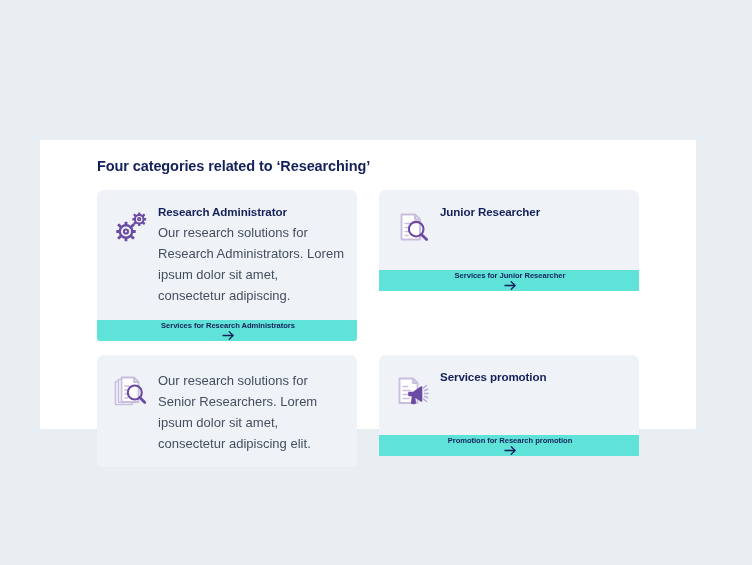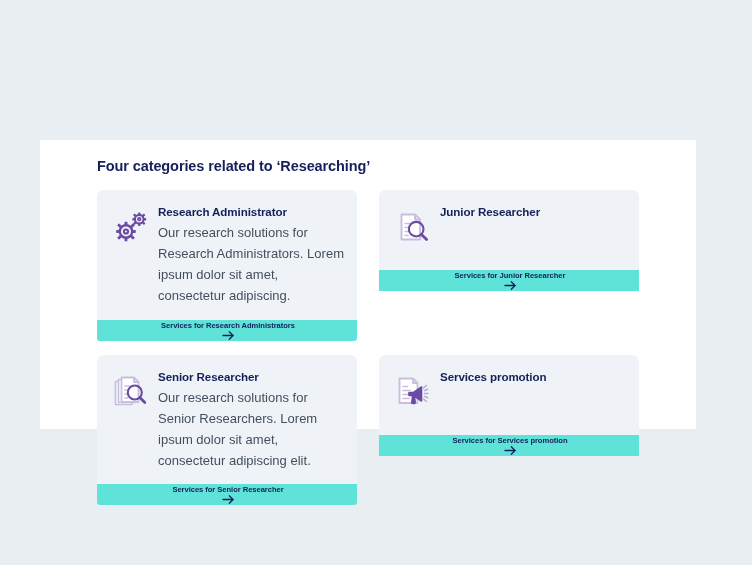--- a/index.html
+++ b/index.html
@@ -221,34 +221,22 @@
                 <line x1="13.8" y1="14" x2="18.2" y2="14"></line>
                 <line x1="13.8" y1="18" x2="17" y2="18"></line>
                 <line x1="13.8" y1="22" x2="17.8" y2="22"></line>
                 <line x1="13.8" y1="26" x2="16.5" y2="26"></line>
               </g>
               <circle cx="23.8" cy="20.5" r="7" fill="none" stroke="#6b4ba3" stroke-width="2.1"></circle>
               <line x1="28.8" y1="25.5" x2="33.8" y2="30.5" stroke="#6b4ba3" stroke-width="2.8" stroke-linecap="round"></line>
             </svg>
           </div>
           <div class="card-text">
-            <div class="card-title">Senior Researcher</div>
             <div class="card-desc">Our research solutions for Senior Researchers. Lorem ipsum dolor sit amet, consectetur adipiscing elit.</div>
           </div>
-        </div>
-        <div class="card-cta">
-          <span class="card-cta-label">Services for Senior Researcher</span>
-          <span class="arrow-icon">
-            <svg width="13" height="11" viewBox="0 0 13 11">
-              <g stroke="#14205a" stroke-width="1.3" fill="none" stroke-linecap="round" stroke-linejoin="round">
-                <line x1="1" y1="5.5" x2="11" y2="5.5"></line>
-                <polyline points="7.3,1.8 11,5.5 7.3,9.2"></polyline>
-              </g>
-            </svg>
-          </span>
         </div>
       </div>
 
       <div class="card">
         <div class="card-body">
           <div class="card-icon">
             <svg width="40" height="40" viewBox="0 0 40 40">
               <path d="M6.5 6.5 h13.5 l4.5 4.5 v20 h-18 z" fill="#ffffff" stroke="#c9bede" stroke-width="1.9" stroke-linejoin="round"></path>
               <path d="M20 6.5 v4.5 h4.5" fill="none" stroke="#c9bede" stroke-width="1.9" stroke-linejoin="round"></path>
               <g stroke="#c9bede" stroke-width="1.6" stroke-linecap="round">
@@ -266,21 +254,21 @@
                 <line x1="31.6" y1="18.6" x2="34.6" y2="17.2"></line>
                 <line x1="31.6" y1="24.4" x2="34.6" y2="25.8"></line>
               </g>
             </svg>
           </div>
           <div class="card-text">
             <div class="card-title">Services promotion</div>
           </div>
         </div>
         <div class="card-cta">
-          <span class="card-cta-label">Services for Services promotion</span>
+          <span class="card-cta-label">Promotion for Research promotion</span>
           <span class="arrow-icon">
             <svg width="13" height="11" viewBox="0 0 13 11">
               <g stroke="#14205a" stroke-width="1.3" fill="none" stroke-linecap="round" stroke-linejoin="round">
                 <line x1="1" y1="5.5" x2="11" y2="5.5"></line>
                 <polyline points="7.3,1.8 11,5.5 7.3,9.2"></polyline>
               </g>
             </svg>
           </span>
         </div>
       </div>

